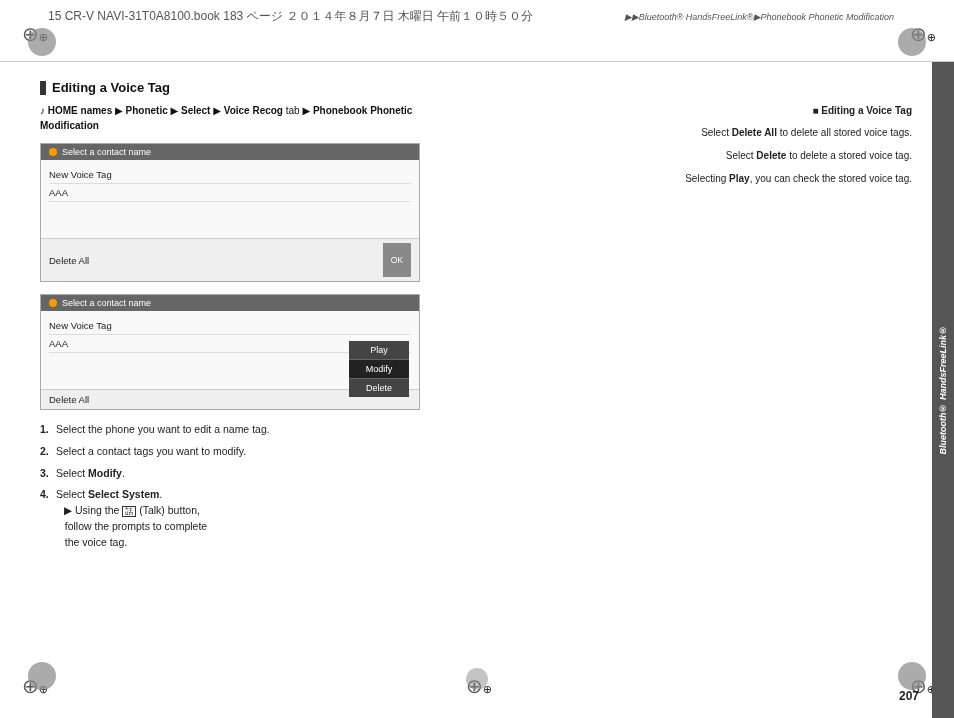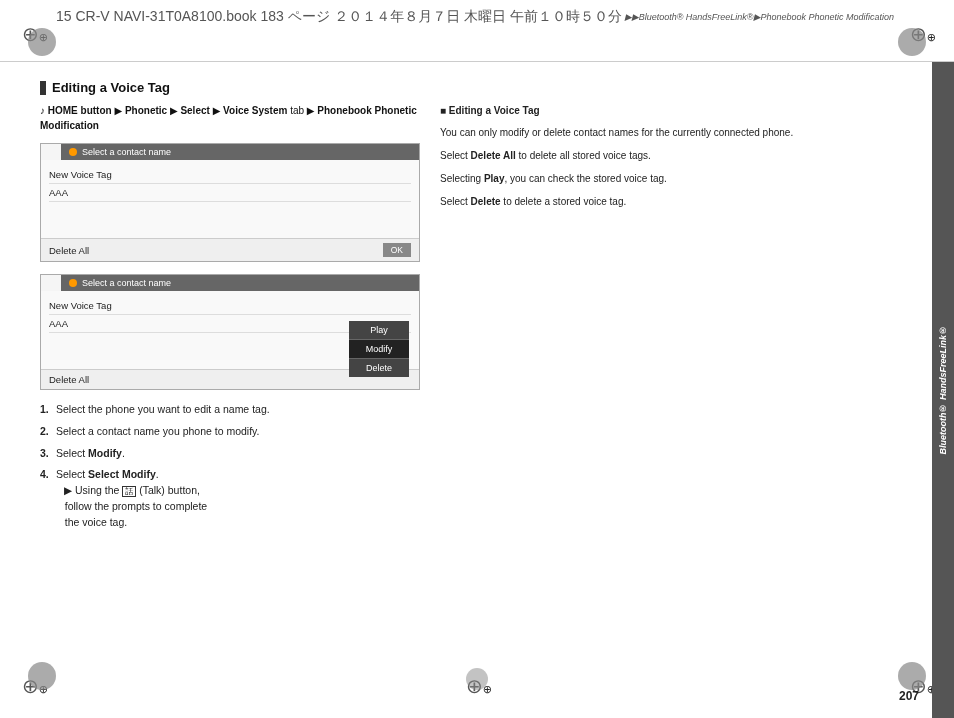--- a/index.html
+++ b/index.html
@@ -49,22 +49,22 @@
       position: absolute;
       top: 0; left: 0; right: 0;
       height: 62px;
       border-bottom: 1px solid #ccc;
       display: flex;
       align-items: center;
     }
     .top-file-info {
       position: absolute;
       top: 8px;
-      left: 56px;
-      font-size: 14px;
+      left: 48px;
+      font-size: 12px;
       color: #555;
     }
     .top-breadcrumb {
       position: absolute;
       top: 12px;
       right: 60px;
       font-size: 9px;
       color: #555;
       font-style: italic;
     }
@@ -170,21 +170,20 @@
       font-size: 9.5px;
     }
     .screen-header {
       background: #666;
       color: #fff;
       padding: 3px 8px;
       font-size: 9px;
       display: flex;
       align-items: center;
       gap: 5px;
-      margin-left: 20px;
     }
     .screen-header .dot {
       width: 8px; height: 8px;
       border-radius: 50%;
       background: #f90;
       display: inline-block;
     }
     .screen-body {
       padding: 6px 8px;
       background: #f9f9f9;
@@ -203,21 +202,21 @@
       justify-content: space-between;
       align-items: center;
       padding: 4px 8px;
       border-top: 1px solid #ccc;
       background: #efefef;
     }
     .screen-btn {
       background: #888;
       color: #fff;
       font-size: 8.5px;
-      padding: 2px 8px;
+      padding: 12px 8px;
       border: none;
       cursor: pointer;
     }
 
     
     .screen-with-popup {
       position: relative;
     }
     .popup-menu {
       position: absolute;
@@ -257,20 +256,21 @@
     .step-text {
       flex: 1;
     }
 
     
     .info-box {
       border: none;
       font-size: 10px;
       color: #222;
       line-height: 1.6;
+      text-align: right;
     }
     .info-box-title {
       font-size: 10px;
       font-weight: bold;
       margin-bottom: 6px;
       color: #222;
     }
     .info-box p {
       margin-bottom: 8px;
       font-size: 10px;
@@ -309,27 +309,27 @@
     <div class="section-bar"></div>
     <span class="section-title">Editing a Voice Tag</span>
   </div>
 
   <div class="two-col">
 
     <div class="left-col">
 
       <div class="nav-path">
         <span>♪</span>
-        <strong>HOME button</strong>
+        <strong>HOME names</strong>
         <span> ▶ </span>
         <strong>Phonetic</strong>
         <span> ▶ </span>
         <strong>Select</strong>
         <span> ▶ </span>
-        <strong>Voice System</strong>
+        <strong>Voice Recog</strong>
         <span> tab ▶ </span>
         <strong>Phonebook Phonetic Modification</strong>
       </div>
 
       <div class="screen-mockup">
         <div class="screen-header">
           <span class="dot"></span>
           <span>Select a contact name</span>
         </div>
         <div class="screen-body">
@@ -364,45 +364,44 @@
         </div>
       </div>
 
       <div class="steps">
         <div class="step">
           <span class="step-num">1.</span>
           <span class="step-text">Select the phone you want to edit a name tag.</span>
         </div>
         <div class="step">
           <span class="step-num">2.</span>
-          <span class="step-text">Select a contact name you phone to modify.</span>
+          <span class="step-text">Select a contact tags you want to modify.</span>
         </div>
         <div class="step">
           <span class="step-num">3.</span>
           <span class="step-text">Select <strong>Modify</strong>.</span>
         </div>
         <div class="step">
           <span class="step-num">4.</span>
           <span class="step-text">
-            Select <strong>Select Modify</strong>.<br>
+            Select <strong>Select System</strong>.<br>
             <span style="margin-left:8px;">
               ▶ Using the <span style="border:1px solid #333;padding:0 2px;font-size:8px;">話</span> (Talk) button,<br>
               &nbsp;&nbsp;&nbsp;follow the prompts to complete<br>
               &nbsp;&nbsp;&nbsp;the voice tag.
             </span>
           </span>
         </div>
       </div>
 
     </div>
 
     <div class="right-col">
       <div class="info-box">
         <div class="info-box-title">■ Editing a Voice Tag</div>
-        <p>You can only modify or delete contact names for the currently connected phone.</p>
         <p>Select <strong>Delete All</strong> to delete all stored voice tags.</p>
+        <p>Select <strong>Delete</strong> to delete a stored voice tag.</p>
         <p>Selecting <strong>Play</strong>, you can check the stored voice tag.</p>
-        <p>Select <strong>Delete</strong> to delete a stored voice tag.</p>
       </div>
     </div>
 
   </div>
 </div>
 
 </body></html>

